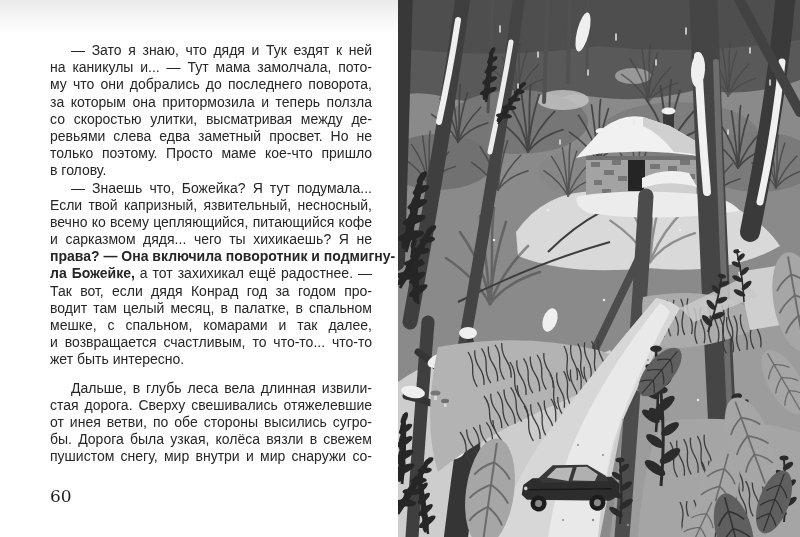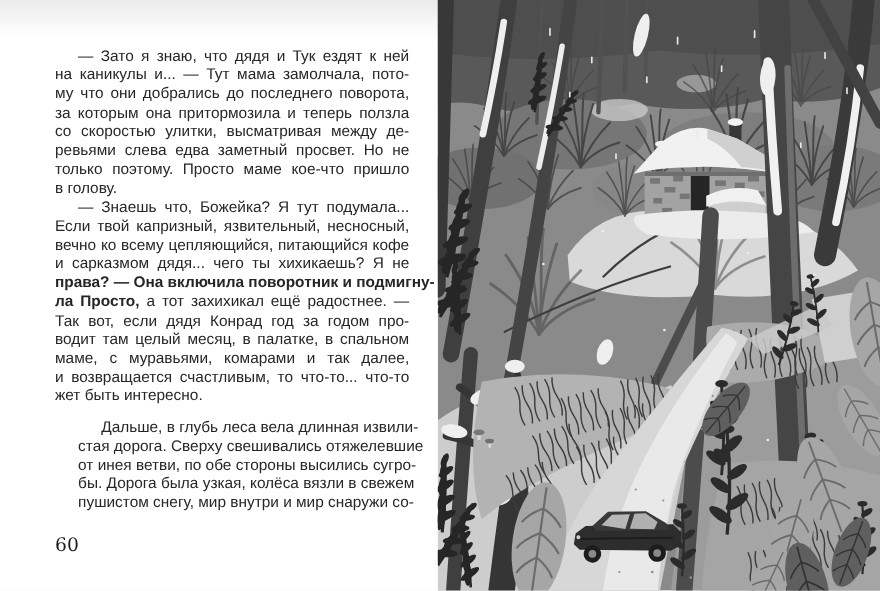--- a/index.html
+++ b/index.html
@@ -3,21 +3,21 @@
 <meta charset="utf-8">
 <style>
   html,body{margin:0;padding:0;background:#ffffff;}
   .book{position:relative;width:800px;height:537px;background:#ffffff;overflow:hidden;
         font-family:"Liberation Sans",sans-serif;}
   .left-page{position:absolute;left:0;top:0;width:398px;height:537px;background:#ffffff;}
   .left-page::before{content:"";position:absolute;left:0;top:0;right:0;height:34px;
         background:linear-gradient(#ebebeb,rgba(255,255,255,0));pointer-events:none;}
   .text-block{position:absolute;left:50px;top:42px;width:322px;color:#262626;}
   .para{margin:0;}
-  .para.gap{margin-top:11px;margin-left:21px;}
+  .para.gap{margin-top:11px;}
   .line{font-size:14px;line-height:17.2px;height:17.2px;white-space:nowrap;
         text-align:justify;text-align-last:justify;overflow:visible;}
   .line.last{text-align-last:left;}
   .line.first{text-indent:21px;}
   .b{font-weight:bold;}
   .page-number{position:absolute;left:50px;top:486px;width:322px;text-align:left;
         font-family:"DejaVu Serif",serif;font-size:17px;color:#1e1e1e;}
   .right-page{position:absolute;left:398px;top:0;width:402px;height:537px;}
   svg{display:block;}
 </style>
@@ -37,24 +37,24 @@
           <div class="line"><span>ревьями слева едва заметный просвет. Но не</span></div>
           <div class="line"><span>только поэтому. Просто маме кое-что пришло</span></div>
           <div class="line last"><span>в голову.</span></div>
         </div>
         <div class="para">
           <div class="line first"><span>— Знаешь что, Божейка? Я тут подумала...</span></div>
           <div class="line"><span>Если твой капризный, язвительный, несносный,</span></div>
           <div class="line"><span>вечно ко всему цепляющийся, питающийся кофе</span></div>
           <div class="line"><span>и сарказмом дядя... чего ты хихикаешь? Я не</span></div>
           <div class="line"><span class="b">права? — Она включила поворотник и подмигну-</span></div>
-          <div class="line"><span class="b">ла Просто,</span><span> а тот захихикал ещё радостнее. —</span></div>
+          <div class="line"><span class="b">ла Божейке,</span><span> а тот захихикал ещё радостнее. —</span></div>
           <div class="line"><span>Так вот, если дядя Конрад год за годом про-</span></div>
           <div class="line"><span>водит там целый месяц, в палатке, в спальном</span></div>
-          <div class="line"><span>маме, с муравьями, комарами и так далее,</span></div>
+          <div class="line"><span>мешке, с спальном, комарами и так далее,</span></div>
           <div class="line"><span>и возвращается счастливым, то что-то... что-то</span></div>
           <div class="line last"><span>жет быть интересно.</span></div>
         </div>
         <div class="para gap">
           <div class="line first"><span>Дальше, в глубь леса вела длинная извили-</span></div>
           <div class="line"><span>стая дорога. Сверху свешивались отяжелевшие</span></div>
           <div class="line"><span>от инея ветви, по обе стороны высились сугро-</span></div>
           <div class="line"><span>бы. Дорога была узкая, колёса вязли в свежем</span></div>
           <div class="line"><span>пушистом снегу, мир внутри и мир снаружи со-</span></div>
         </div>

